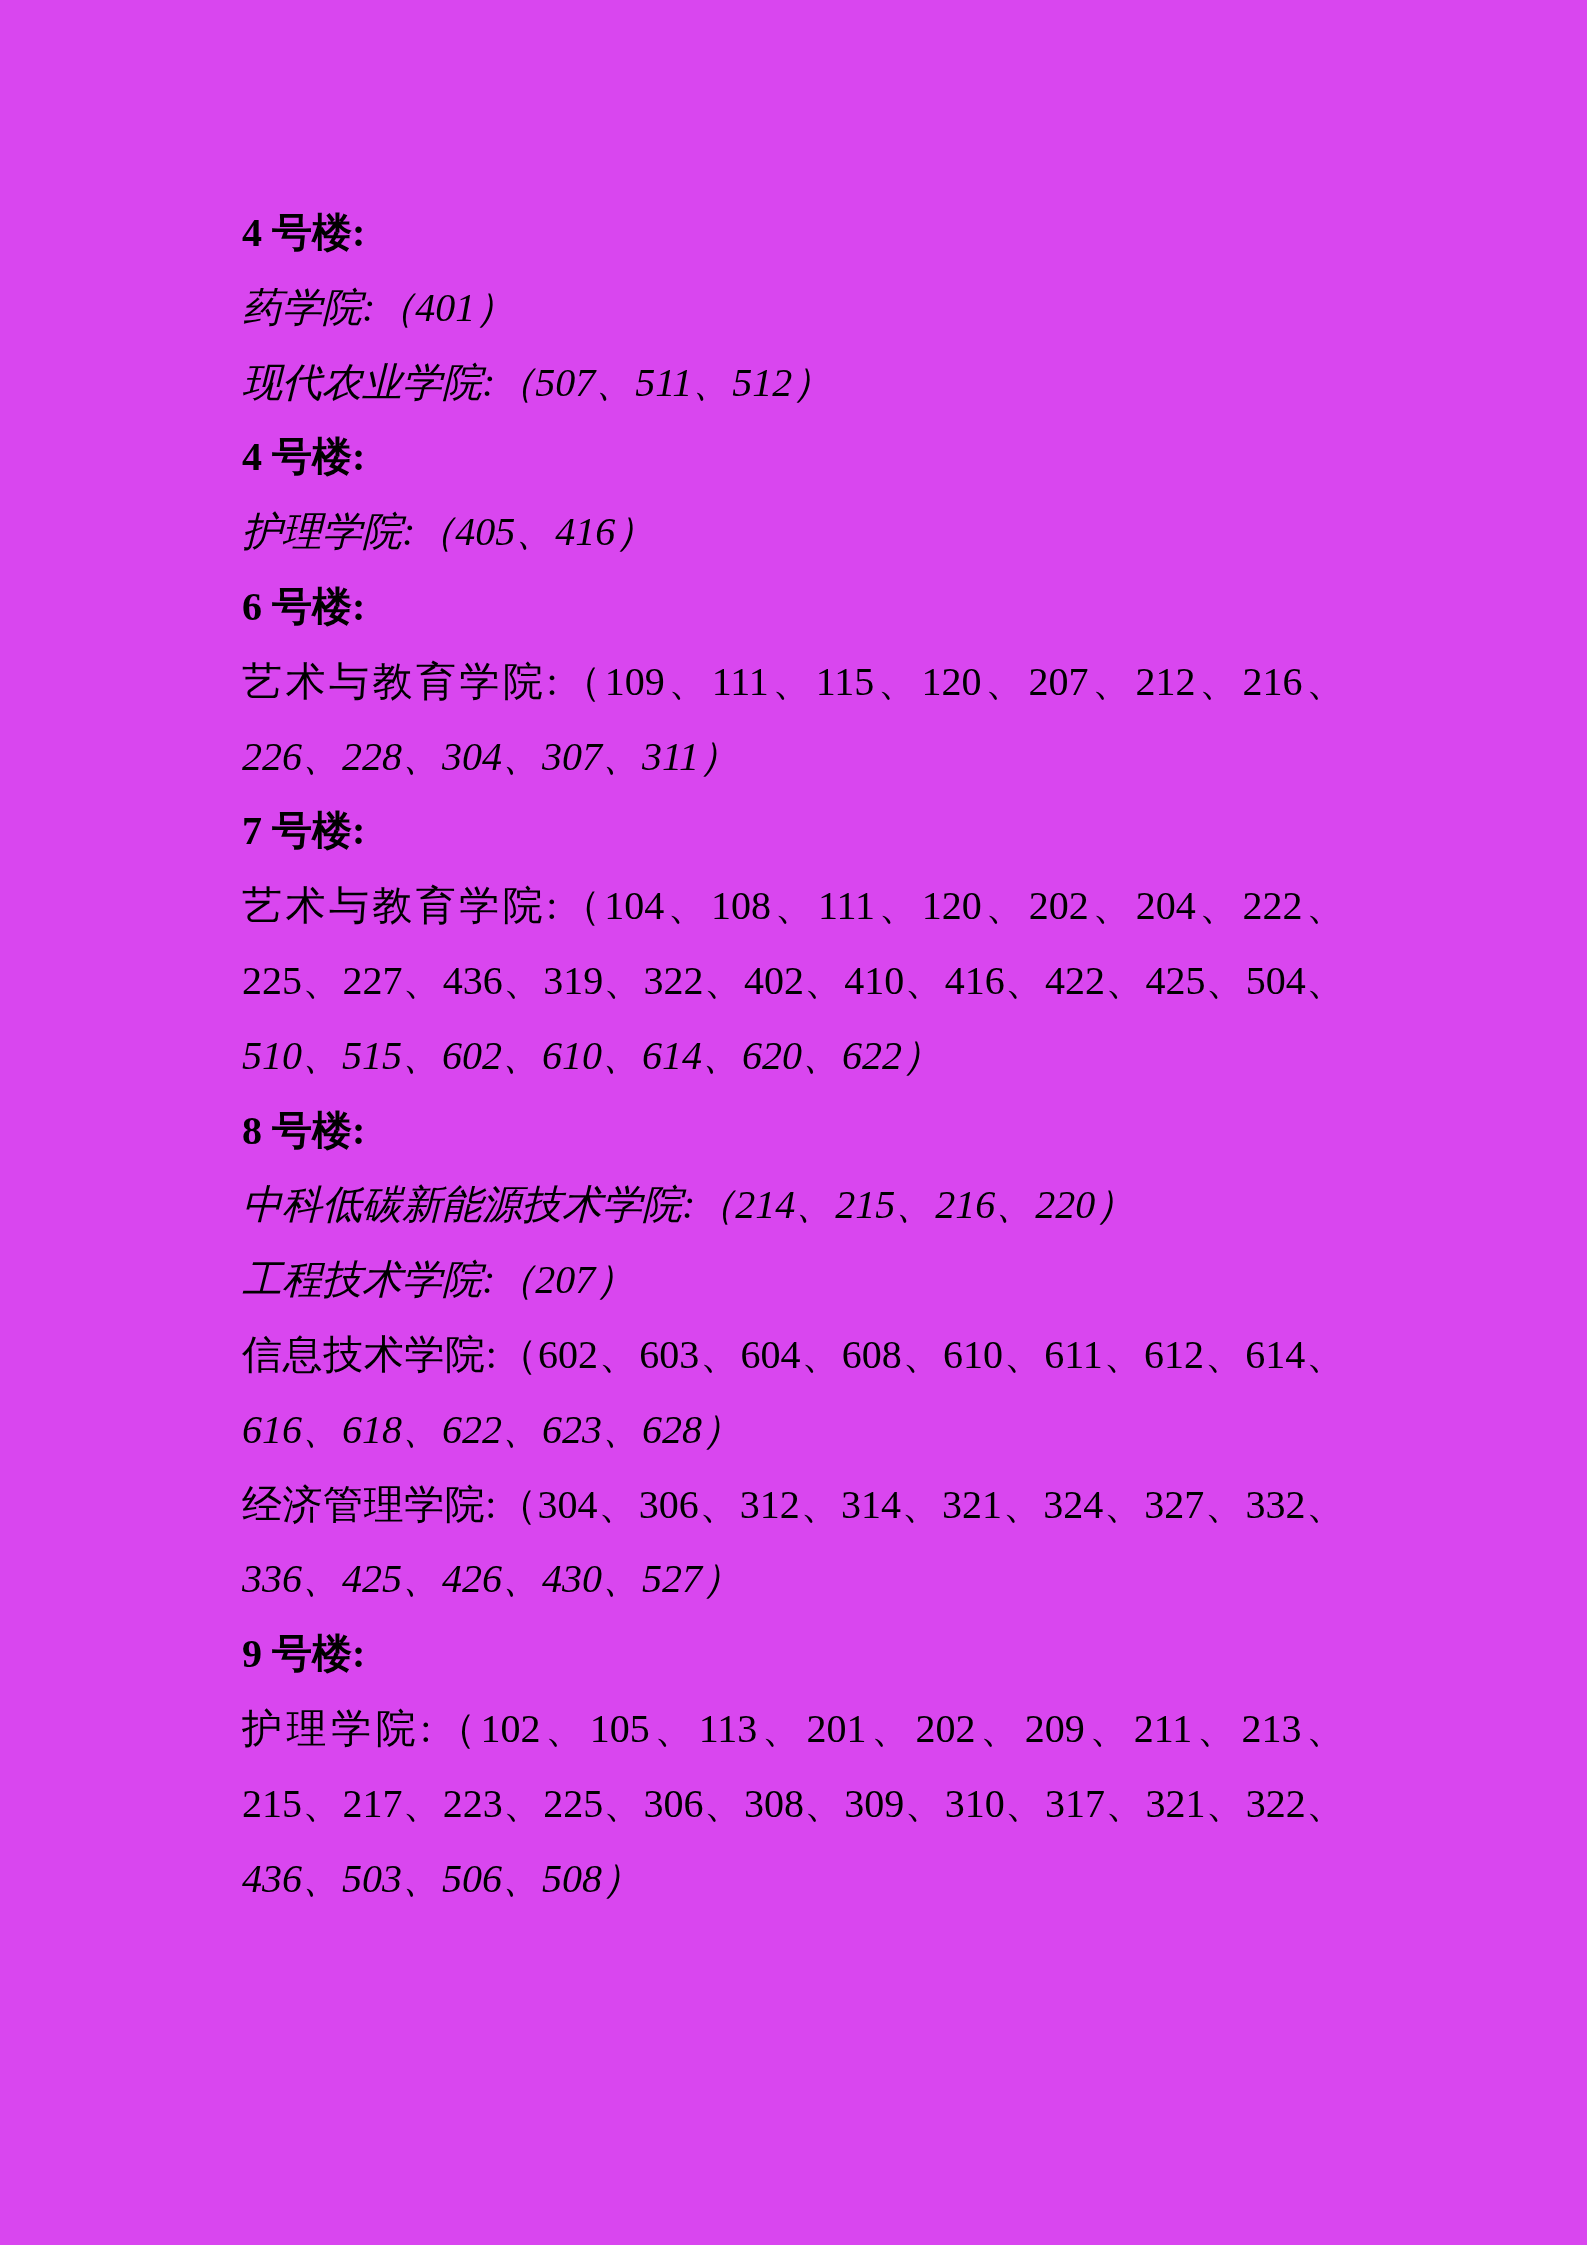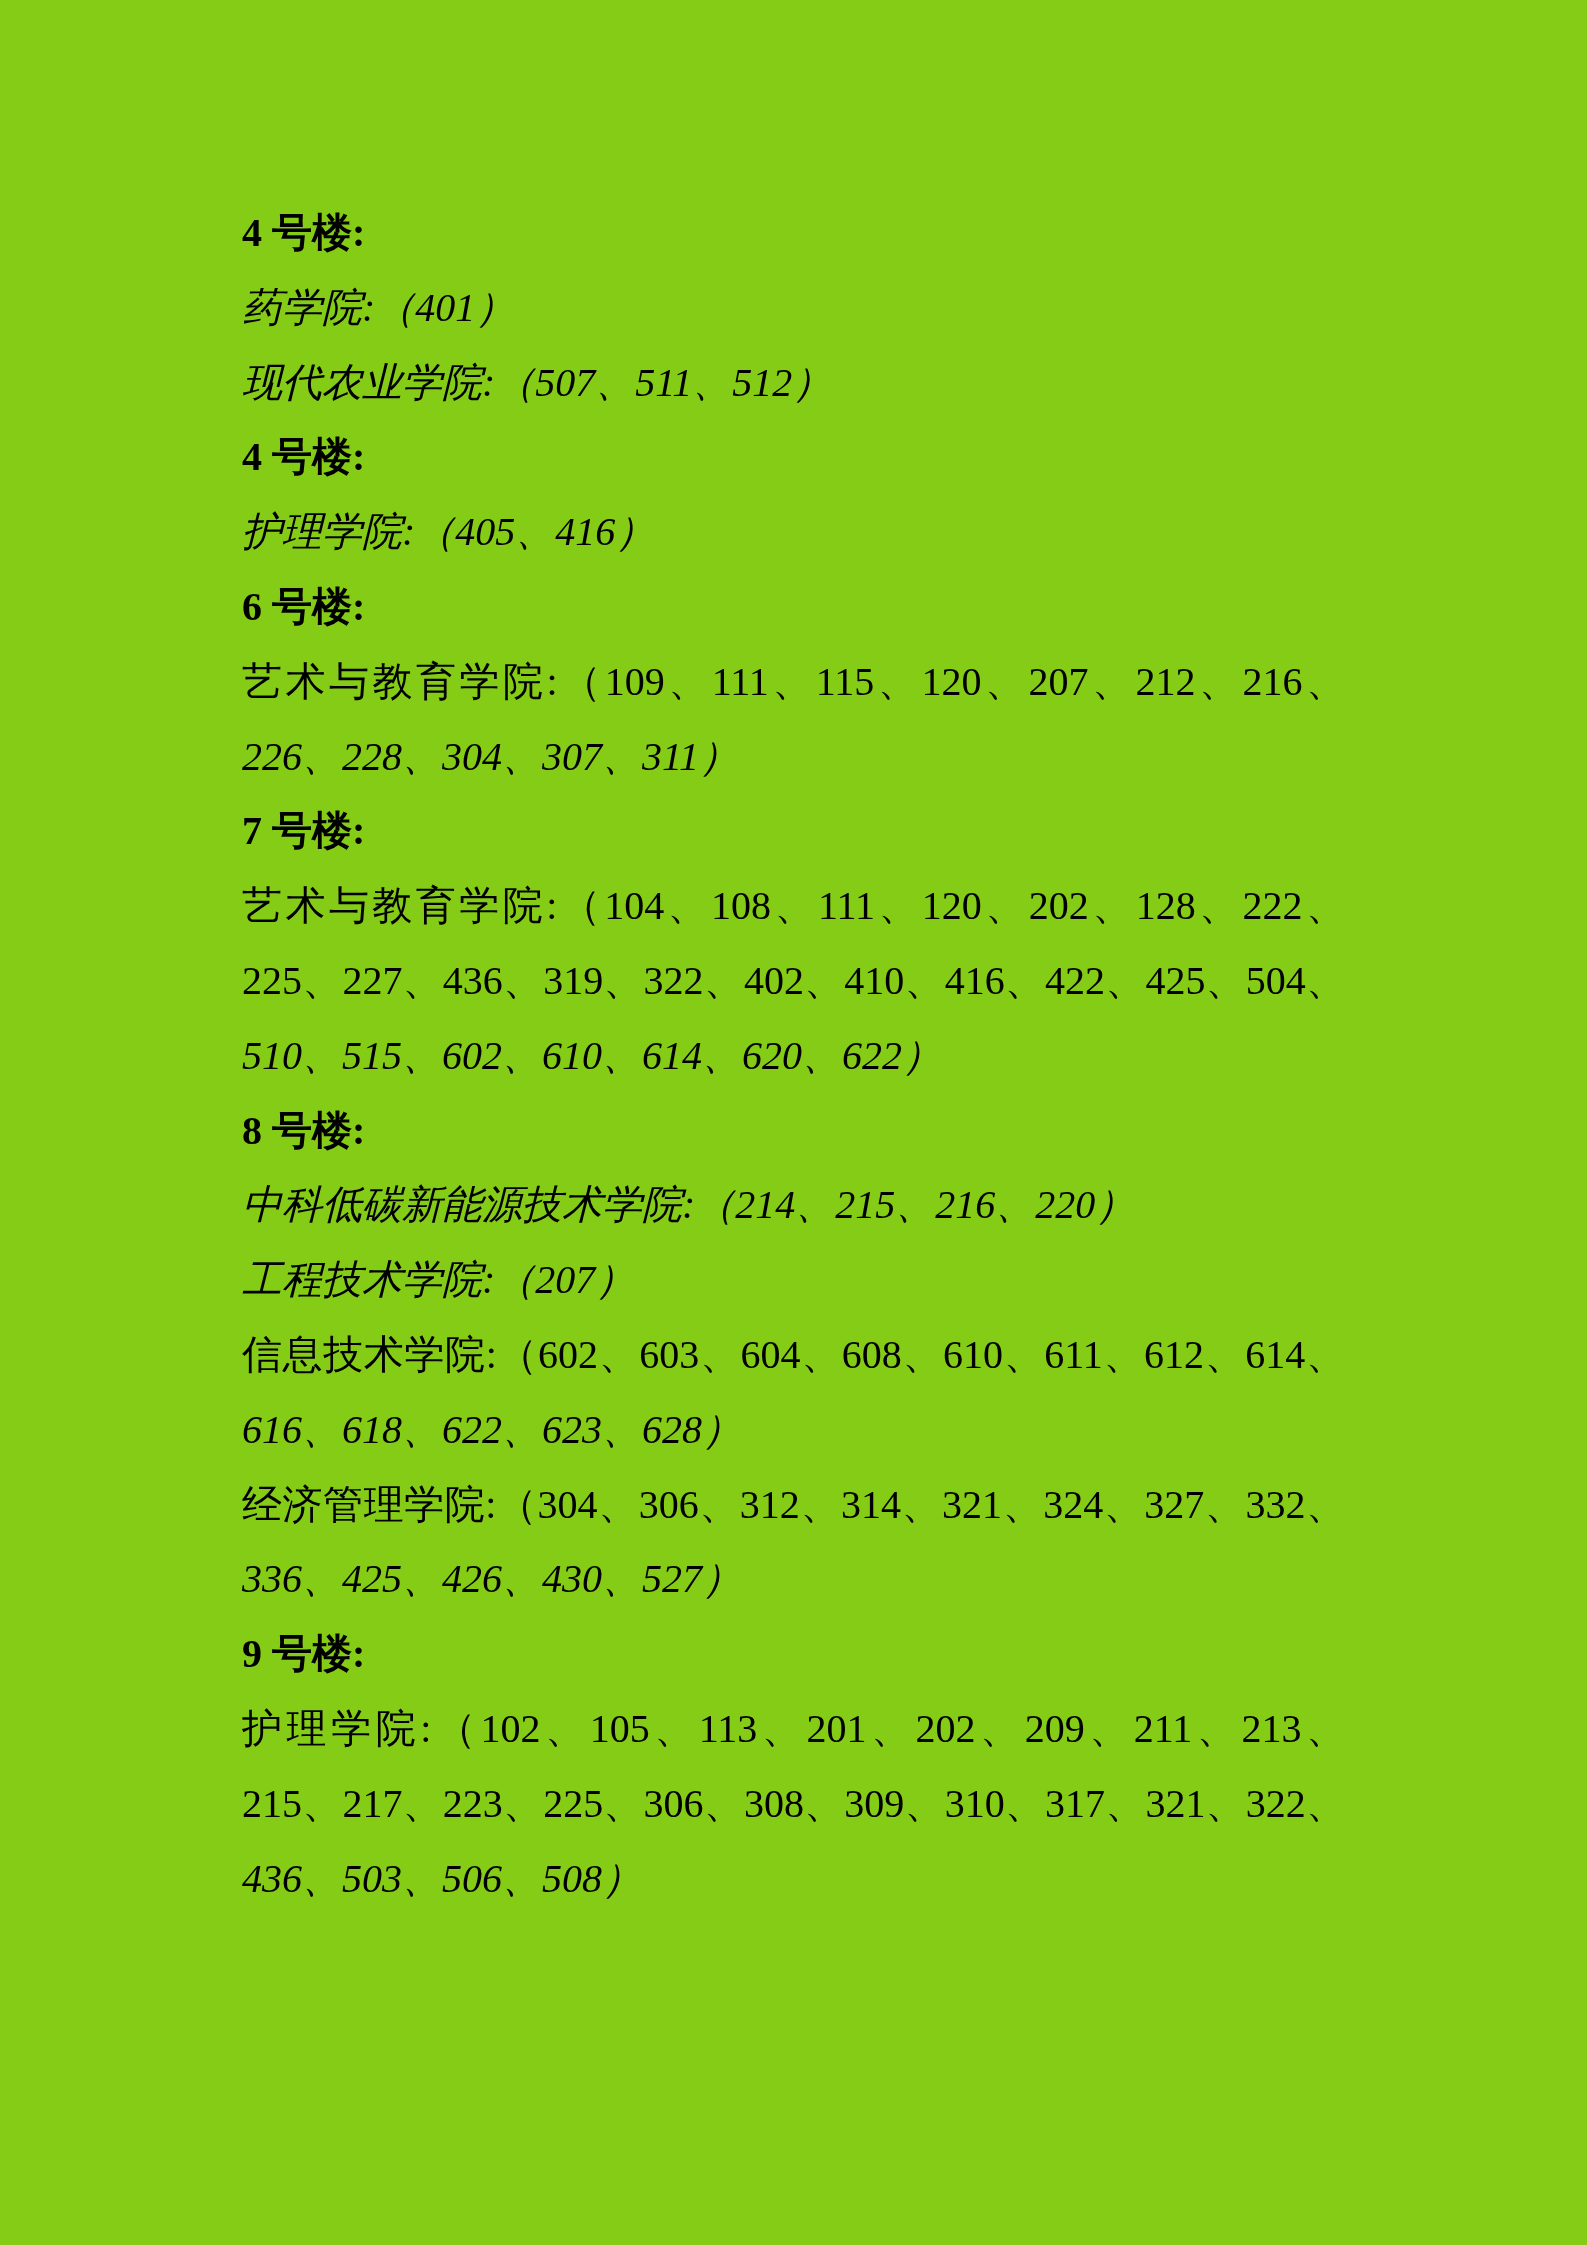--- a/index.html
+++ b/index.html
@@ -37,32 +37,32 @@
     font-family: Liberation Serif, serif;
   }
   .line.e {
     text-align-last: left;
     font-style: italic;
   }
 </style>
 </head>
 <body style="background: rgb(255, 255, 255);">
 
-<main class="page" style="background: #84cc16;">
+<main class="page" style="background: #d946ef;">
   <div style="color: rgb(0, 0, 0);">
       <div class="line h">4 号楼:</div>
       <div class="line e">药学院:（401）</div>
       <div class="line e">现代农业学院:（507、511、512）</div>
       <div class="line h">4 号楼:</div>
       <div class="line e">护理学院:（405、416）</div>
       <div class="line h">6 号楼:</div>
       <div class="line f">艺术与教育学院:（109、111、115、120、207、212、216、</div>
       <div class="line e">226、228、304、307、311）</div>
       <div class="line h">7 号楼:</div>
-      <div class="line f">艺术与教育学院:（104、108、111、120、202、128、222、</div>
+      <div class="line f">艺术与教育学院:（104、108、111、120、202、204、222、</div>
       <div class="line f">225、227、436、319、322、402、410、416、422、425、504、</div>
       <div class="line e">510、515、602、610、614、620、622）</div>
       <div class="line h">8 号楼:</div>
       <div class="line e">中科低碳新能源技术学院:（214、215、216、220）</div>
       <div class="line e">工程技术学院:（207）</div>
       <div class="line f">信息技术学院:（602、603、604、608、610、611、612、614、</div>
       <div class="line e">616、618、622、623、628）</div>
       <div class="line f">经济管理学院:（304、306、312、314、321、324、327、332、</div>
       <div class="line e">336、425、426、430、527）</div>
       <div class="line h">9 号楼:</div>

